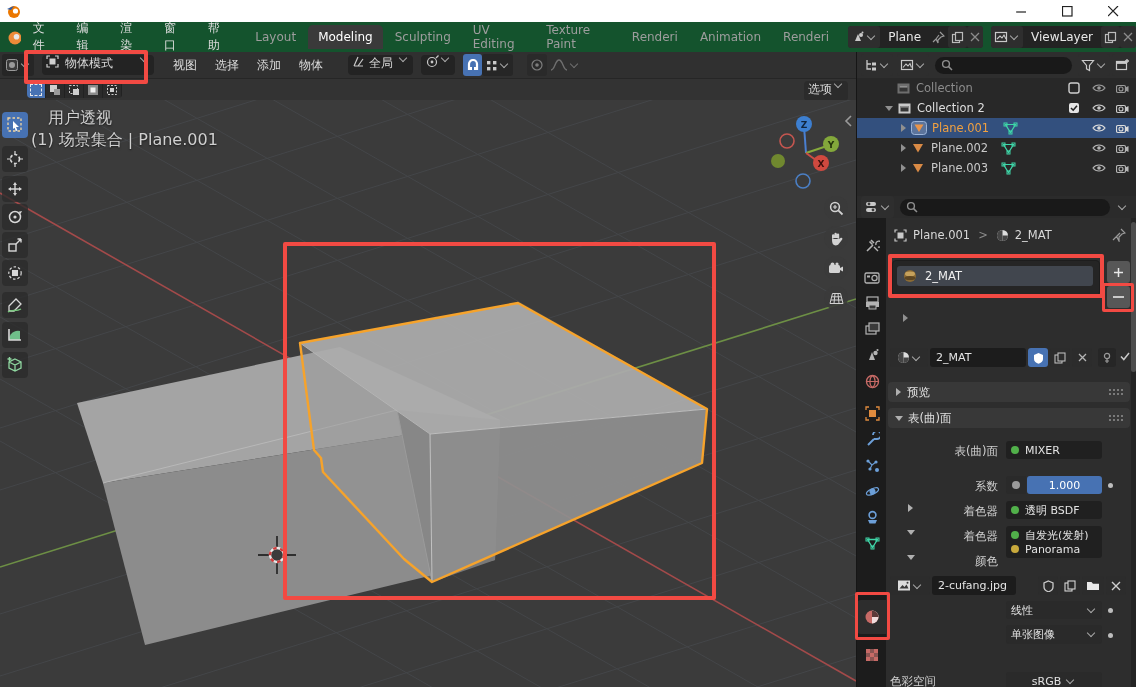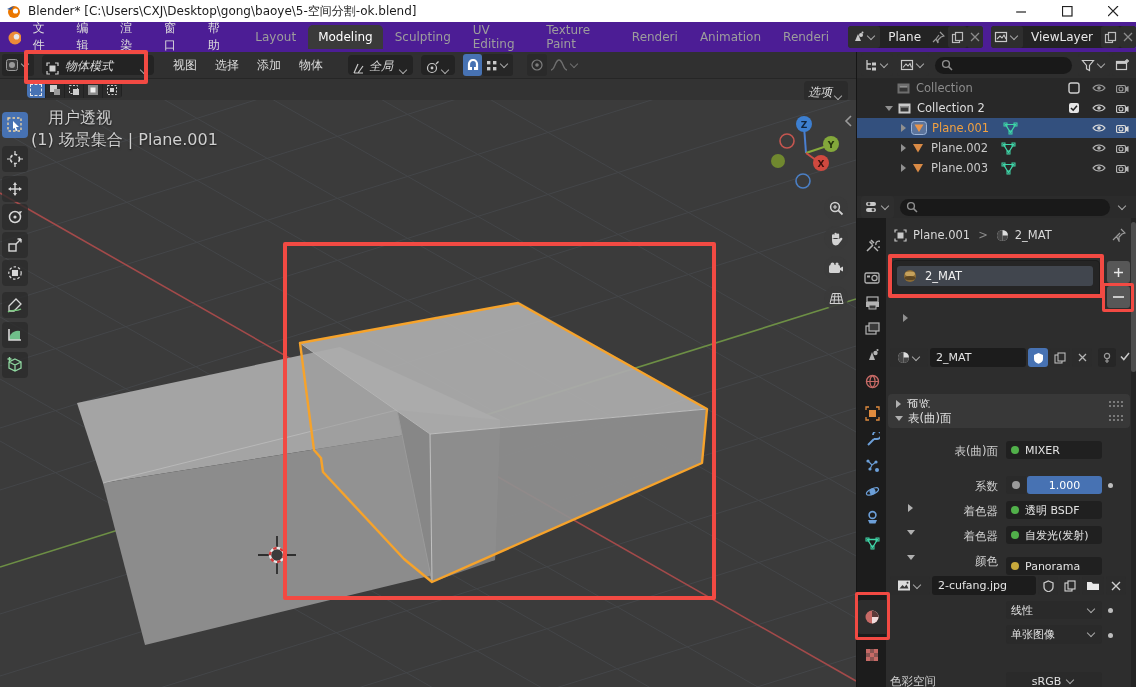--- a/index.html
+++ b/index.html
@@ -7,32 +7,32 @@
        font-family:"DejaVu Sans",sans-serif;font-size:12px;color:#d8d8d8;
        background:#1d1d1d;-webkit-font-smoothing:antialiased;}
   .abs{position:absolute;}
   .row{display:flex;align-items:center;}
   
   #titlebar{left:0;top:0;width:1136px;height:22px;background:#ffffff;color:#1b1b1b;
             border-bottom:1px solid #d9d9d9;display:flex;align-items:center;}
   #titlebar .t{margin-left:6px;font-size:12px;}
   .winbtn{width:46px;height:22px;display:flex;align-items:center;justify-content:center;}
   
-  #topbar{left:0;top:22px;width:1136px;height:30px;background:#4c1d95;display:flex;align-items:center;}
+  #topbar{left:0;top:22px;width:1136px;height:30px;background:#14532d;display:flex;align-items:center;}
   .menu{padding:0 12px;color:#dcdcdc;height:30px;display:flex;align-items:center;cursor:default;}
   .wstab{padding:3px 10px;margin:0 1px;color:#9d9d9d;border-radius:5px 5px 0 0;height:18px;display:flex;align-items:center;}
   .wstab.active{background:#3a3a3a;color:#ffffff;}
   .widget{display:flex;align-items:center;background:#232323;border-radius:4px;height:22px;margin-left:8px;}
   .widget .txt{padding:0 8px;color:#e8e8e8;}
   .ibtn{display:flex;align-items:center;justify-content:center;background:#2e2e2e;height:22px;border-radius:3px;padding:0 3px;}
   .chev{display:inline-block;width:5px;height:5px;border-right:1.6px solid #a8a8a8;border-bottom:1.6px solid #a8a8a8;transform:rotate(45deg);margin:0 3px 2px 3px;}
   
   #toolheader{left:0;top:52px;width:856px;height:26px;background:#303030;display:flex;align-items:center;border-bottom:1px solid #262626;}
   #toolsettings{left:0;top:79px;width:856px;height:21px;background:#333333;}
-  .dropdown{display:flex;align-items:flex-end;background:#232323;border-radius:4px;height:20px;padding:0 4px;font-style:italic;}
+  .dropdown{display:flex;align-items:flex-start;background:#232323;border-radius:4px;height:20px;padding:0 4px;}
   .hmenu{padding:0 9px;color:#dcdcdc;}
   .selmode{width:18px;height:16px;background:#2b2b2b;display:flex;align-items:center;justify-content:center;border-right:1px solid #222;}
   .selmode.active{background:#4772b3;}
   .tickbox{width:10px;height:10px;border:1.4px dashed #e8e8e8;}
   
   #scene{left:0;top:100px;}
   .ovl{position:absolute;color:#d0d0d0;font-size:16px;text-shadow:0 1px 2px rgba(0,0,0,.6);}
   .toolbtn{position:absolute;left:2px;width:26px;height:26px;background:#2c2c2ccc;border-radius:4px;display:flex;align-items:center;justify-content:center;}
   .toolbtn.active{background:#4772b3;}
   .navbtn{position:absolute;left:824px;width:24px;height:24px;border-radius:50%;background:#3a3a3ae0;display:flex;align-items:center;justify-content:center;}
@@ -69,21 +69,20 @@
 <body>
 
 <div id="app">
 
   <div id="titlebar" class="abs">
     <svg width="16" height="16" style="margin-left:6px">
       <circle cx="8" cy="9" r="6" fill="#eb7700"></circle>
         <circle cx="9.5" cy="8" r="2.6" fill="#fff"></circle>
         <path d="M1 6 L8 3 L5 7 Z" fill="#2a5caa"></path>
     </svg>
-    <span class="t">Blender* [C:\Users\CXJ\Desktop\gong\baoye\5-空间分割-ok.blend]</span>
     <div style="margin-left:auto;display:flex">
       <div class="winbtn">
           <svg width="11" height="11">
             <line x1="0" y1="6" x2="10" y2="6" stroke="#222" stroke-width="1.2"></line>
           </svg>
         </div>
       <div class="winbtn">
           <svg width="11" height="11">
             <rect x="0.5" y="0.5" width="9.5" height="9.5" fill="none" stroke="#222" stroke-width="1.2"></rect>
           </svg>
@@ -767,21 +766,21 @@
     <div class="sq" style="position:absolute;left:212px;top:130px;width:18px;background:#262626">
         <svg width="10" height="12">
           <circle cx="5" cy="4" r="2.6" fill="none" stroke="#9a9a9a" stroke-width="1.2"></circle>
           <path d="M5 6.5 V11 M3 9 H7" stroke="#9a9a9a" stroke-width="1.2"></path>
         </svg>
       </div>
     <svg width="10" height="9" style="position:absolute;left:234px;top:134px">
         <path d="M1 4.5 L3.8 7.5 L9 1" fill="none" stroke="#c9c9c9" stroke-width="1.5"></path>
       </svg>
 
-    <div class="panelhead" style="top:176px">
+    <div class="panelhead" style="top:164px">
       <span class="tri-r" style="margin:0 6px 0 8px"></span>
       <span>预览</span>
       <span class="grip"></span>
     </div>
 
     <div class="panelhead" style="top:190px">
       <span class="tri-d" style="margin:0 5px 0 7px"></span>
       <span>表(曲)面</span>
       <span class="grip"></span>
     </div>
@@ -810,34 +809,34 @@
 
     <span class="tri-d" style="position:absolute;left:21px;top:312px"></span>
     <span class="plabel" style="top:311px">着色器</span>
     <div class="valbtn" style="top:308px">
         <span class="dot" style="background:#51b04a"></span>
         <span>自发光(发射)</span>
       </div>
 
     <span class="tri-d" style="position:absolute;left:21px;top:337px"></span>
     <span class="plabel" style="top:336px">颜色</span>
-    <div class="valbtn" style="top:339px">
+    <div class="valbtn" style="top:322px">
         <span class="dot" style="background:#c8a93c"></span>
         <span>Panorama</span>
       </div>
 
     <div class="sq" style="position:absolute;left:4px;top:358px;width:40px">
       <svg width="14" height="13">
           <rect x="1" y="1.5" width="12" height="10" fill="#ddd"></rect>
           <path d="M2.5 9.5 L5.5 6 L7.5 8 L9.5 5.5 L11.5 9.5 Z" fill="#3a3a3a"></path>
           <circle cx="10.5" cy="3.8" r="1" fill="#3a3a3a"></circle>
         </svg>
       <span class="chev"></span>
     </div>
-    <div class="field" style="position:absolute;left:46px;top:358px;width:104px">
+    <div class="field" style="position:absolute;left:46px;top:358px;width:84px">
         <span>2-cufang.jpg</span>
       </div>
     <div class="sq" style="position:absolute;left:152px;top:358px;width:20px">
         <svg width="11" height="12">
           <path d="M5.5 1 L10 3 V7 C10 9.5 8 11 5.5 11.8 C3 11 1 9.5 1 7 V3 Z" fill="none" stroke="#c9c9c9" stroke-width="1.3"></path>
         </svg>
       </div>
     <div class="sq" style="position:absolute;left:174px;top:358px;width:20px">
         <svg width="12" height="12">
           <rect x="1" y="3" width="7" height="8" fill="none" stroke="#d5d5d5" stroke-width="1.1"></rect>

